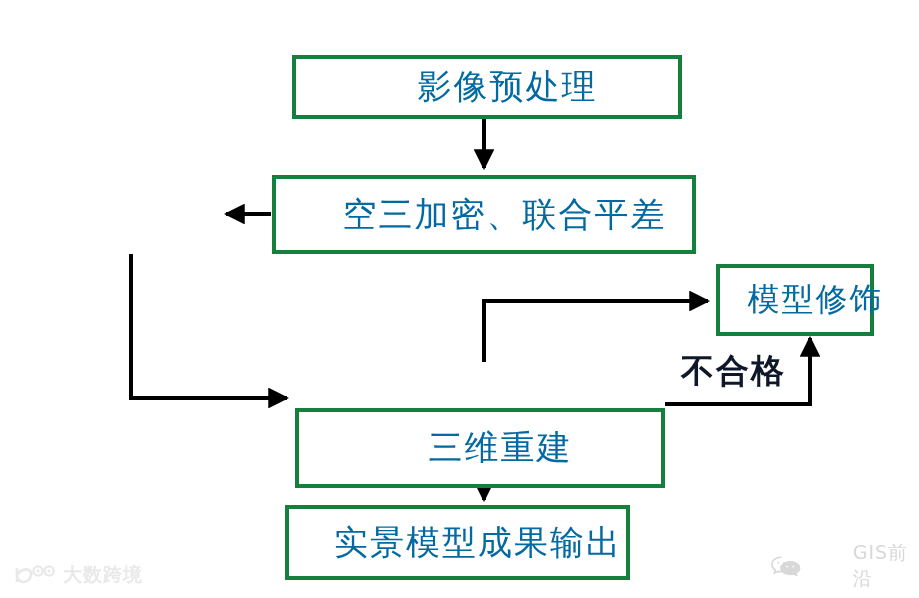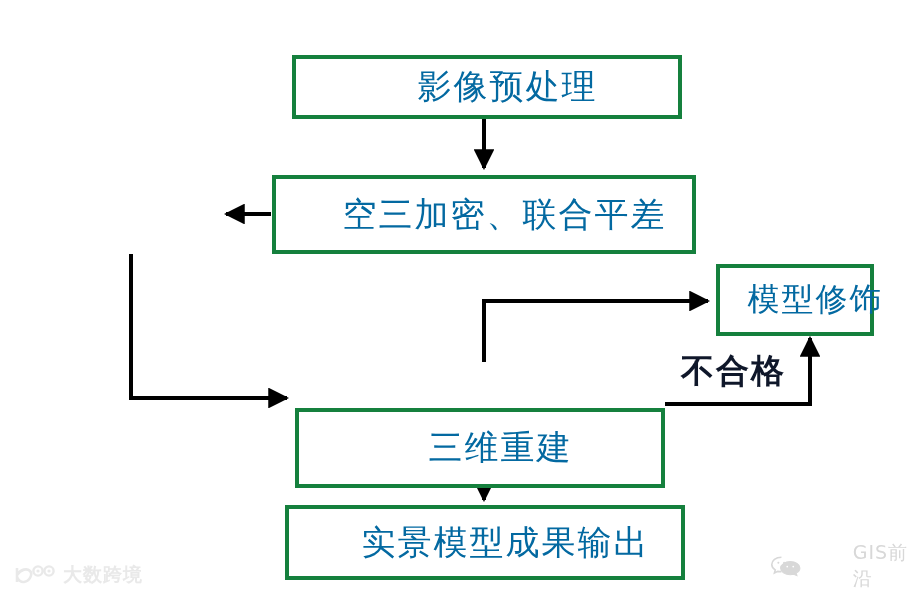--- a/index.html
+++ b/index.html
@@ -27,21 +27,21 @@
     letter-spacing: 2px;
     white-space: nowrap;
     z-index: 3;
     padding-left: 41px;
   }
   #node-preprocess  { left: 292px; top: 55px;  width: 390px; height: 64px;  font-size: 34px; }
   #node-tile        { left: 28px;  top: 173px; width: 190px; height: 81px;  font-size: 34px; }
   #node-aerotri     { left: 272px; top: 175px; width: 424px; height: 79px;  font-size: 34px; }
   #node-decorate    { left: 716px; top: 264px; width: 158px; height: 72px;  font-size: 32px; }
   #node-recon       { left: 295px; top: 363px; width: 370px; height: 80px;  font-size: 34px; margin-top: 45px; }
-  #node-output      { left: 285px; top: 505px; width: 400px; height: 75px;  font-size: 34px; }
+  #node-output      { left: 285px; top: 505px; width: 345px; height: 75px;  font-size: 34px; }
 
   .edge-label {
     position: absolute;
     color: #0f172a;
     white-space: nowrap;
     letter-spacing: 2px;
     z-index: 4;
     font-weight: bold;
   }
   #label-fail { left: 681px; top: 349px; font-size: 33px; }

